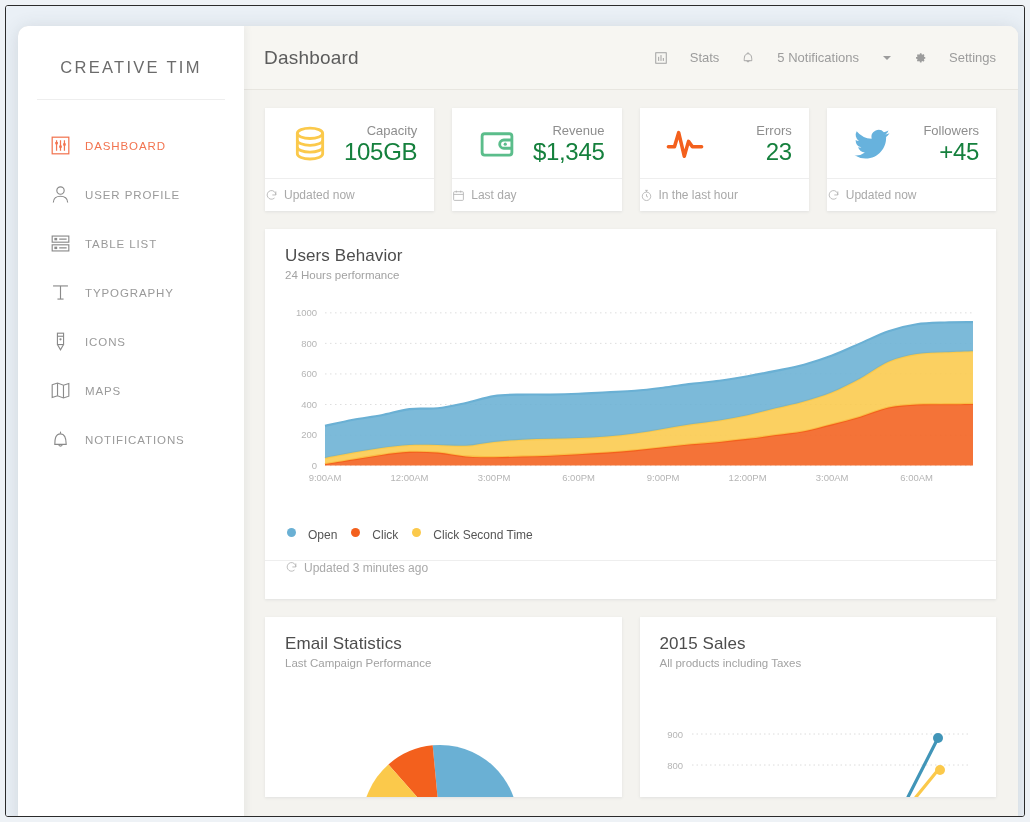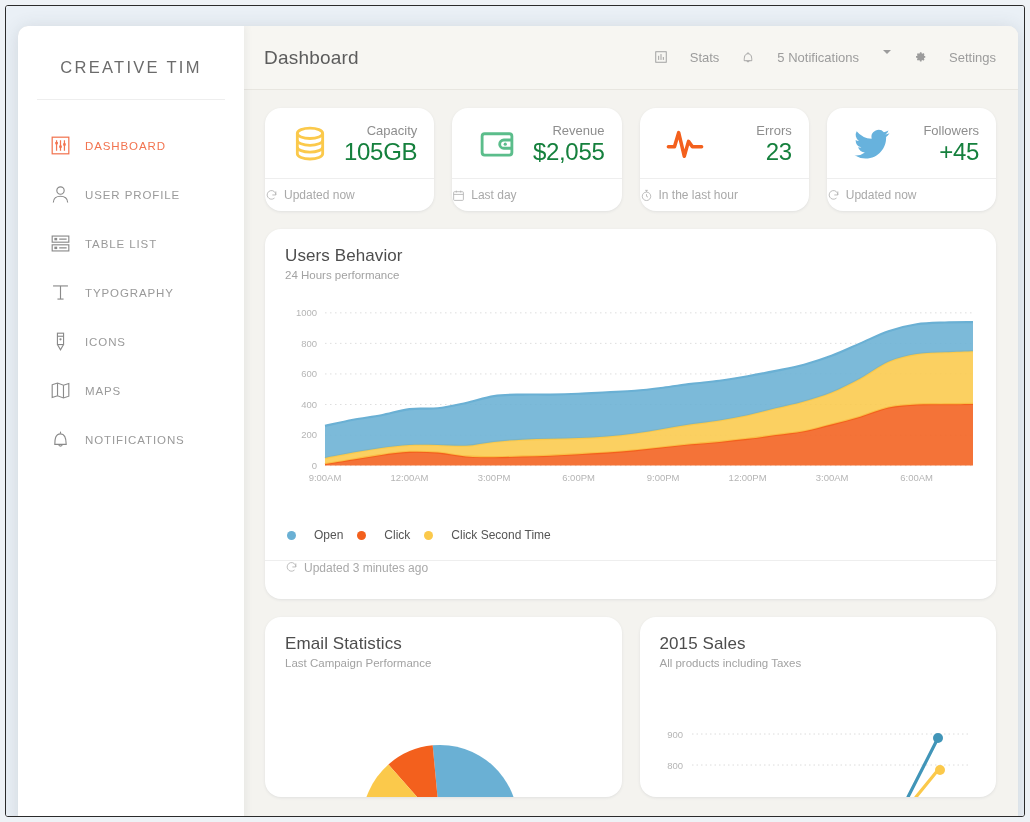--- a/index.html
+++ b/index.html
@@ -66,31 +66,31 @@
     position:absolute;left:226px;top:0;right:0;bottom:0;
     background:#f4f3ef;overflow:hidden;
   }
   #topbar{
     height:63px;display:flex;align-items:center;
     padding:0 22px 0 20px;border-bottom:1px solid #e8e6e0;
     background:#f7f6f2;
   }
   #topbar .tb-title{font-size:19px;color:#5c5c5c;letter-spacing:.2px;}
   #topbar .tb-right{margin-left:auto;display:flex;align-items:center;gap:22px;}
-  .tb-link{display:flex;gap:22px;color:#9c9c9c;font-size:13px;cursor:pointer;}
+  .tb-link{display:flex;align-items:center;gap:22px;color:#9c9c9c;font-size:13px;cursor:pointer;}
   .caret-dn{
     width:0;height:0;border-left:4px solid transparent;border-right:4px solid transparent;
     border-top:4px solid #9c9c9c;margin-left:2px;
   }
 
   #content{padding:18px 22px 0 21px;}
 
   
   .card{
-    background:#fff;border-radius:16px;
+    background:#fff;border-radius:0;
     box-shadow:0 1px 3px rgba(60,72,88,.10);
   }
 
   #stat-row{display:flex;gap:18px;}
   .stat-card{flex:1;height:103px;position:relative;}
   .stat-top{display:flex;align-items:center;padding:16px 17px 0 17px;height:56px;box-sizing:border-box;}
   .stat-icon{width:56px;height:44px;display:flex;align-items:center;justify-content:center;flex:none;}
   .stat-txt{margin-left:auto;text-align:right;}
   .stat-label{font-size:13px;color:#8e8e8e;line-height:15px;}
   .stat-value{font-size:24px;color:#15803d;line-height:28px;letter-spacing:-.3px;text-align:right;}
@@ -100,21 +100,21 @@
     padding:0 0;color:#a9a9a9;font-size:12px;gap:6px;
   }
 
   
   #behavior-card{margin-top:18px;height:370px;position:relative;}
   .card-head{padding:17px 20px 0 20px;}
   .card-title{font-size:17px;color:#4d4d4d;letter-spacing:.1px;}
   .card-sub{font-size:11.5px;color:#a2a2a2;margin-top:3px;}
   #behavior-plot{position:absolute;left:20px;top:78px;width:690px;height:180px;}
   .legend-row{position:absolute;left:22px;bottom:57px;display:flex;gap:14px;align-items:center;}
-  .legend-item{display:flex;align-items:center;gap:18px;font-size:12px;color:#555;}
+  .legend-item{display:flex;align-items:flex-start;gap:12px;font-size:12px;color:#555;}
   .legend-dot{width:9px;height:9px;border-radius:50%;}
   .card-foot{
     position:absolute;left:0;right:0;bottom:0;height:38px;
     border-top:1px solid #eeeeee;display:flex;
     padding:0 20px;color:#a9a9a9;font-size:12px;gap:6px;
   }
 
   #bottom-row{display:flex;gap:18px;margin-top:18px;}
   .bottom-card{flex:1;height:180px;position:relative;overflow:hidden;}
 
@@ -300,21 +300,21 @@
             <div class="stat-top">
               <span class="stat-icon">
                 <svg width="38" height="38" viewBox="0 0 24 24" fill="none" stroke="#5bbd8b" stroke-width="1.8">
                   <rect x="2.6" y="5.5" width="18.8" height="13.5" rx="1.6"></rect>
                   <path d="M21.4 9.5h-5.1a2.6 2.6 0 0 0 0 5.2h5.1"></path>
                   <circle cx="17.2" cy="12.1" r="1" fill="#5bbd8b" stroke="none"></circle>
                 </svg>
               </span>
               <span class="stat-txt">
                 <div class="stat-label">Revenue</div>
-                <div class="stat-value">$2,055</div>
+                <div class="stat-value">$1,345</div>
               </span>
             </div>
             <div class="stat-foot">
               <span class="cal-ico">
                 <svg width="13" height="13" viewBox="0 0 24 24" fill="none" stroke="#b4b4b4" stroke-width="1.6">
                   <rect x="3" y="5" width="18" height="16" rx="1.6"></rect>
                   <line x1="3" y1="10" x2="21" y2="10"></line>
                   <line x1="8" y1="3" x2="8" y2="6.5"></line>
                     <line x1="16" y1="3" x2="16" y2="6.5"></line>
                 </svg>

